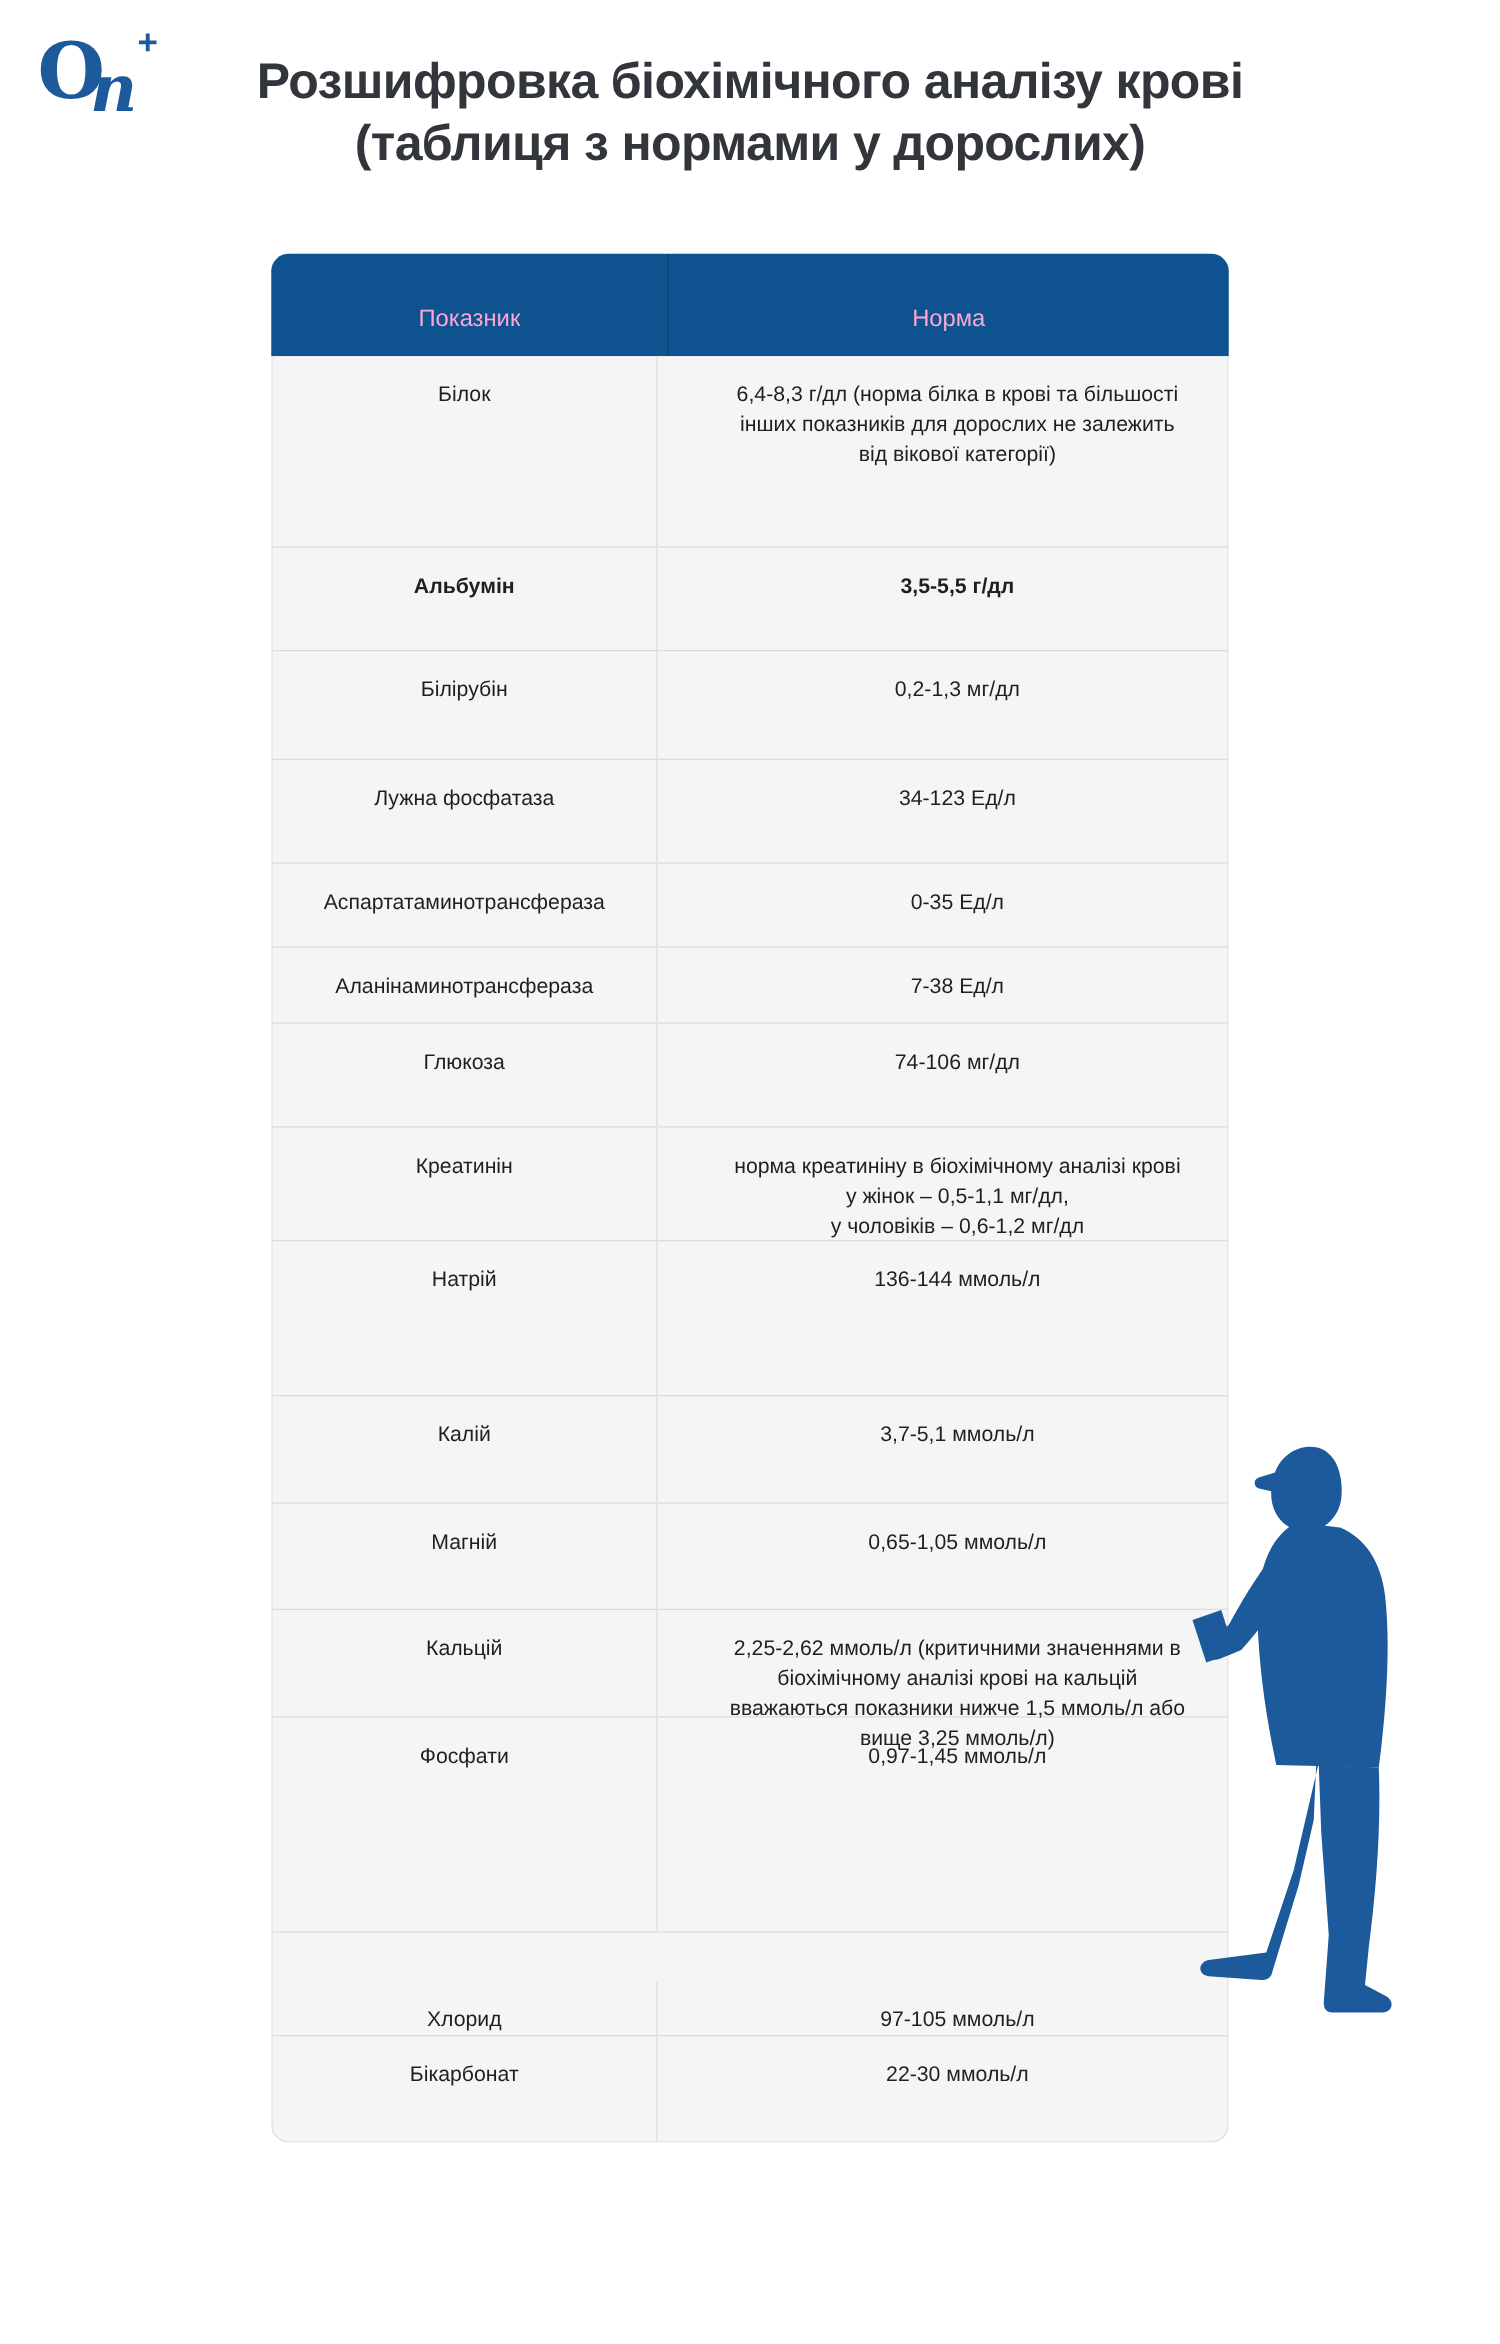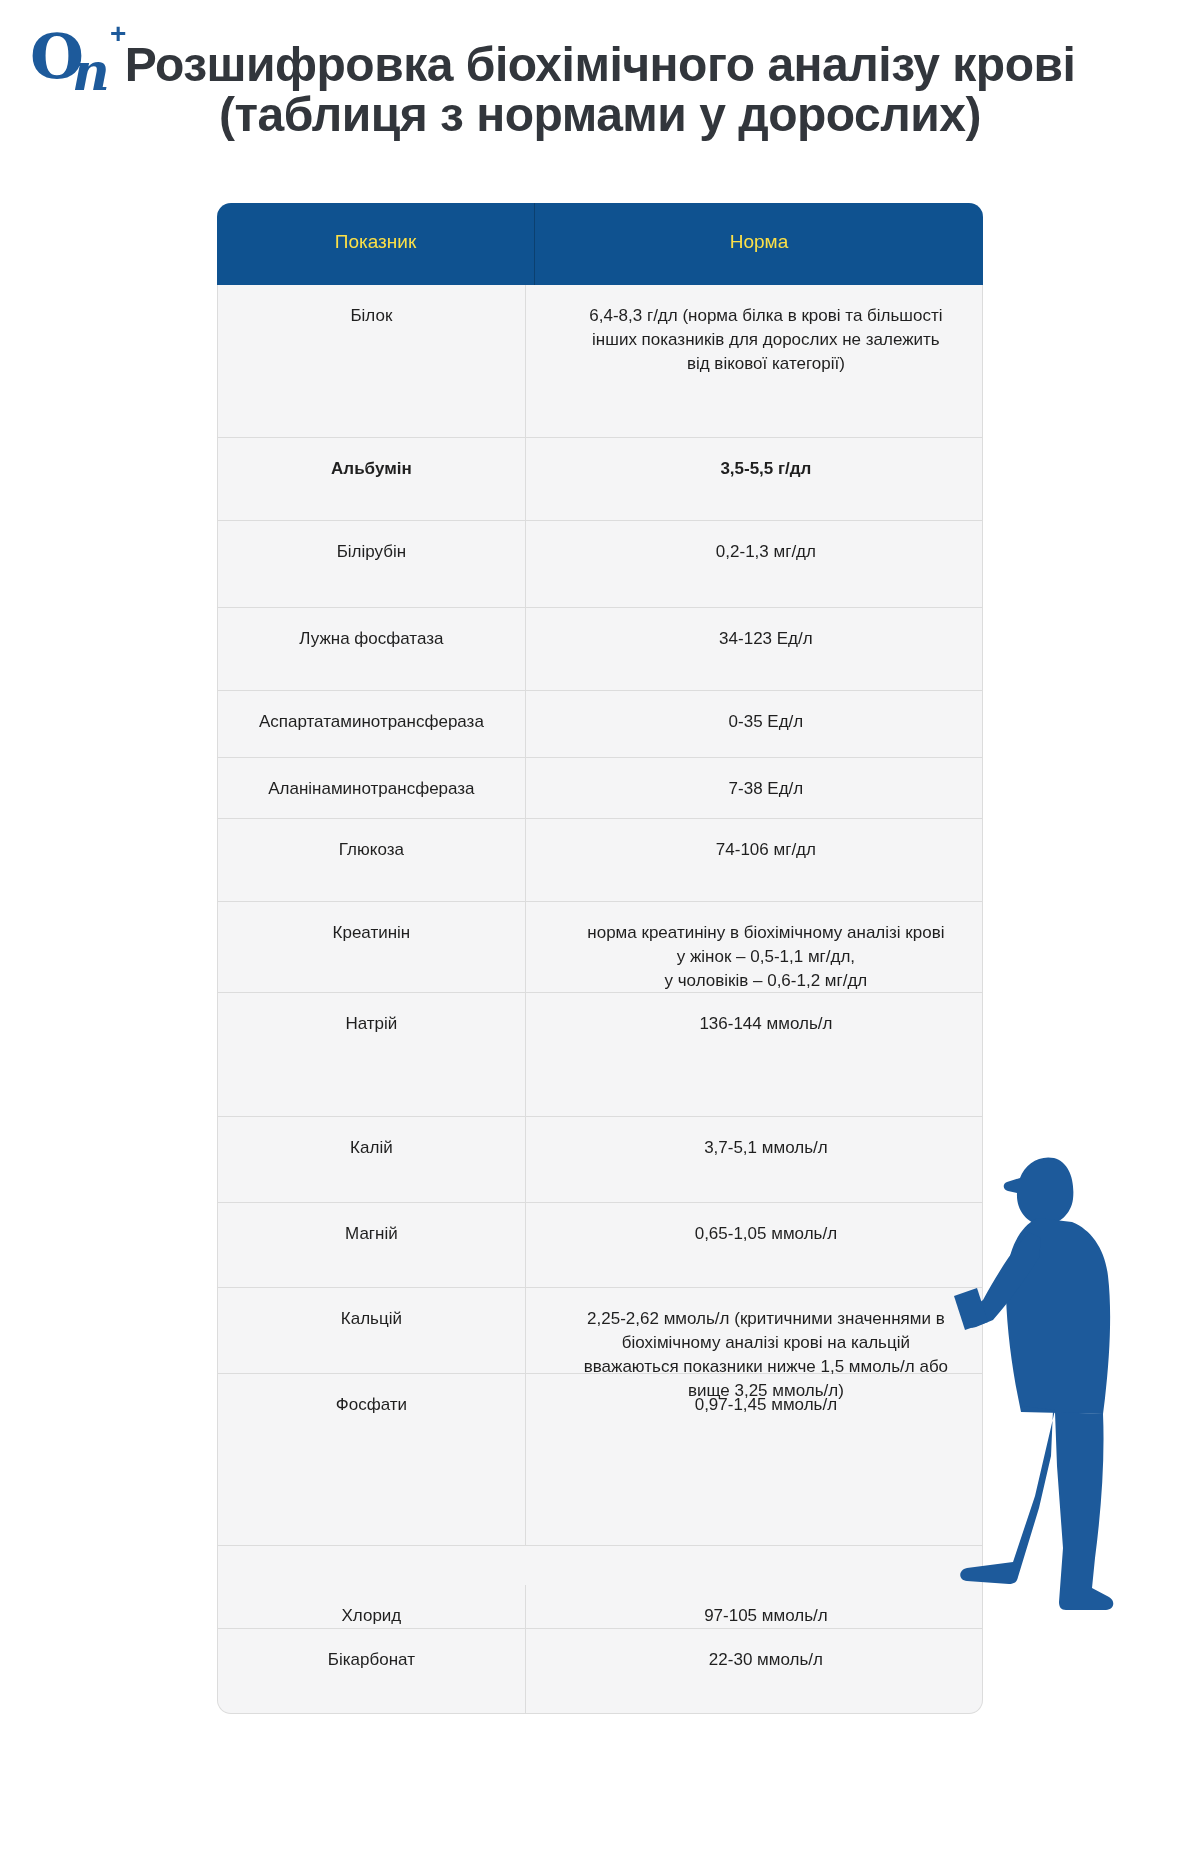--- a/index.html
+++ b/index.html
@@ -9,27 +9,27 @@
   
   .logo{position:absolute;left:28px;top:12px;width:90px;height:100px;}
   .logo .o{position:absolute;left:2px;top:14px;font-family:"DejaVu Serif", serif;
            font-weight:bold;font-size:62px;line-height:1;}
   .logo .n{position:absolute;left:44px;top:34px;font-family:"DejaVu Serif", serif;
            font-weight:bold;font-style:italic;font-size:52px;line-height:1;}
   .logo .plus{position:absolute;left:82px;top:8px;font-weight:bold;font-size:28px;line-height:1;}
 
   
   .title{position:absolute;left:0;top:40px;width:1200px;text-align:center;
-         font-weight:bold;font-size:48px;line-height:50px;color:#32363c;letter-spacing:-0.5px;}
+         font-weight:bold;font-size:40px;line-height:50px;color:#32363c;letter-spacing:-0.5px;}
 
   
   .tbl{position:absolute;left:217px;top:203px;width:766px;}
   .thead{display:flex;height:82px;border-radius:14px 14px 0 0;overflow:hidden;}
-  .thead .th{box-sizing:border-box;padding-top:28px;text-align:center;
-             font-size:19px;color:#fde047;}
+  .thead .th{box-sizing:border-box;padding-top:42px;text-align:center;
+             font-size:19px;color:#f9a8d4;}
   .thead .th.ind{width:318px;border-right:1px solid rgba(0,0,0,0.22);}
   .thead .th.norm{width:448px;}
 
   .tbody{box-sizing:border-box;border:1px solid #dcdcdc;border-top:none;
          border-radius:0 0 14px 14px;overflow:hidden;}
   .tr{display:flex;box-sizing:border-box;border-top:1px solid #dcdcdc;gap:24px;}
   .tr:first-child{border-top:none;}
   .td{box-sizing:border-box;padding:19px 14px 0 14px;text-align:center;
       font-size:17px;line-height:24px;color:#1f1f1f;white-space:pre-line;}
   .td.ind{width:318px;border-right:1px solid #dcdcdc;}

